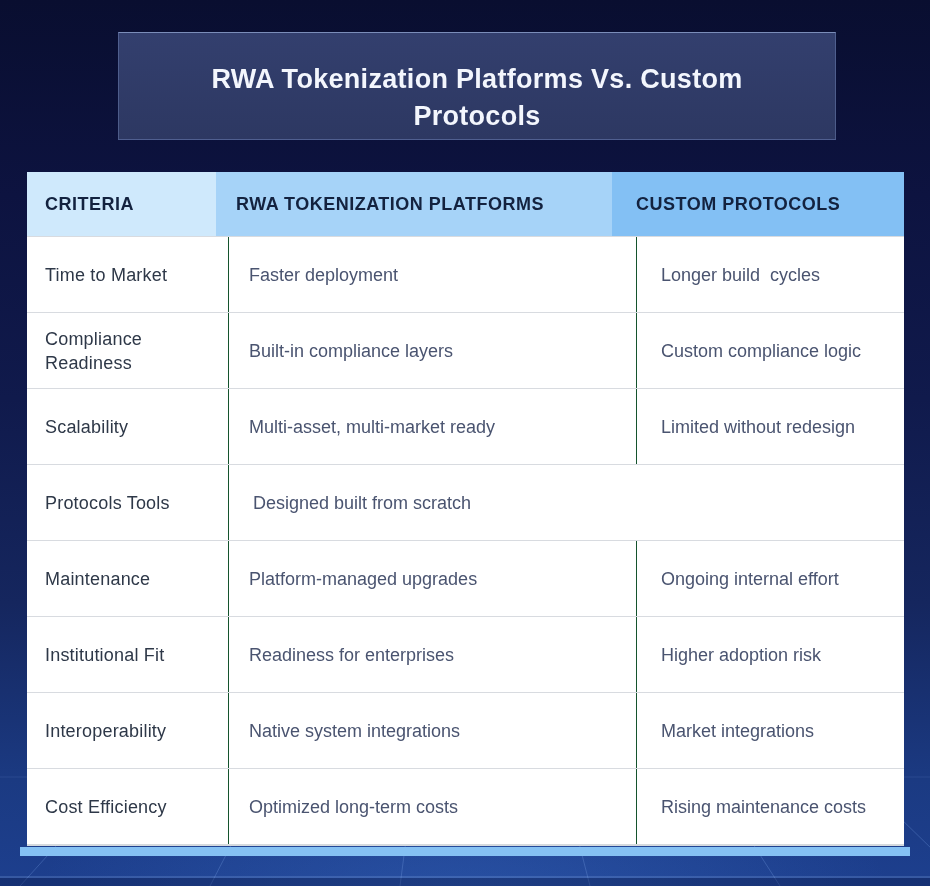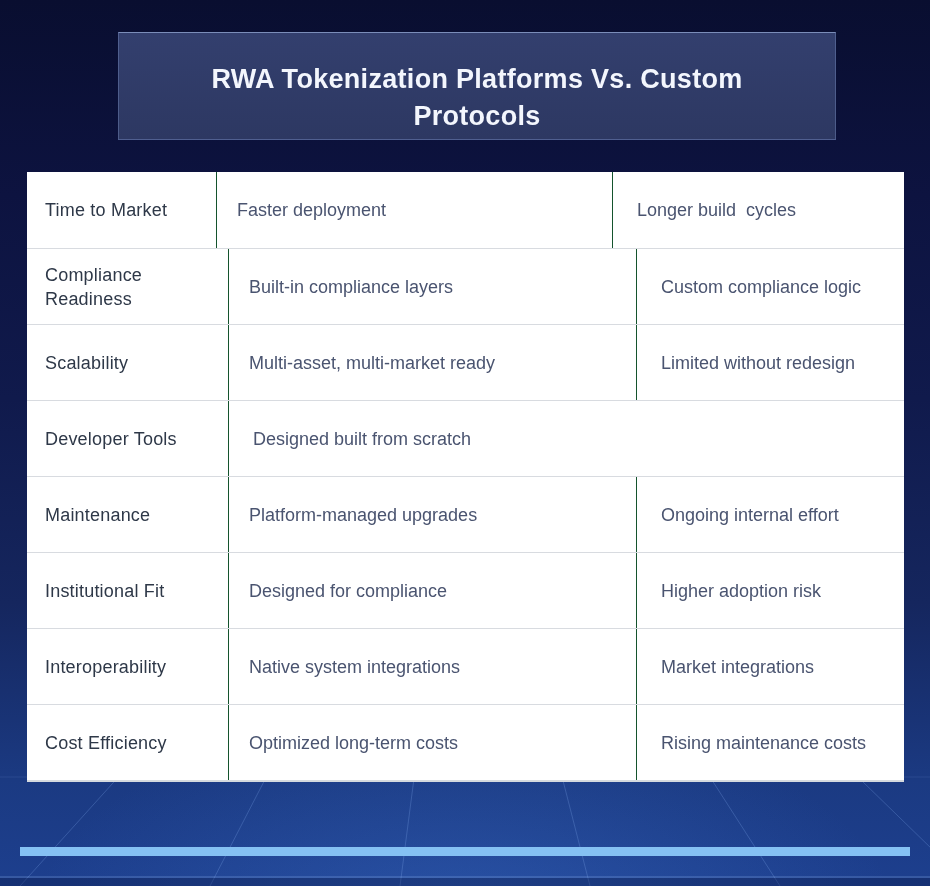--- a/index.html
+++ b/index.html
@@ -127,53 +127,58 @@
     <line x1="0" y1="237" x2="930" y2="237" stroke="#9dc0f5" stroke-width="1" opacity="0.40"></line>
     <rect x="0" y="238" width="930" height="8" fill="#081237" opacity="0.30"></rect>
   </svg>
 
   <div class="title-box">
     <h1>RWA Tokenization Platforms Vs. Custom Protocols</h1>
   </div>
 
   <div class="table">
 
+    <div class="cols thead">
+      <div class="th th-1">CRITERIA</div>
+      <div class="th th-2">RWA TOKENIZATION PLATFORMS</div>
+      <div class="th th-3">CUSTOM PROTOCOLS</div>
+    </div>
 
     <div class="cols trow">
       <div class="td c-crit">Time to Market</div>
       <div class="td c-val c-val2">Faster deployment</div>
       <div class="td c-val c-val3">Longer build  cycles</div>
     </div>
 
     <div class="cols trow">
       <div class="td c-crit">Compliance Readiness</div>
       <div class="td c-val c-val2">Built-in compliance layers</div>
       <div class="td c-val c-val3">Custom compliance logic</div>
     </div>
 
     <div class="cols trow">
       <div class="td c-crit">Scalability</div>
       <div class="td c-val c-val2">Multi-asset, multi-market ready</div>
       <div class="td c-val c-val3">Limited without redesign</div>
     </div>
 
     <div class="cols trow">
-      <div class="td c-crit">Developer Tools</div>
+      <div class="td c-crit">Protocols Tools</div>
       <div class="td c-val c-val3">Designed built from scratch</div>
     </div>
 
     <div class="cols trow">
       <div class="td c-crit">Maintenance</div>
       <div class="td c-val c-val2">Platform-managed upgrades</div>
       <div class="td c-val c-val3">Ongoing internal effort</div>
     </div>
 
     <div class="cols trow">
       <div class="td c-crit">Institutional Fit</div>
-      <div class="td c-val c-val2">Designed for compliance</div>
+      <div class="td c-val c-val2">Readiness for enterprises</div>
       <div class="td c-val c-val3">Higher adoption risk</div>
     </div>
 
     <div class="cols trow">
       <div class="td c-crit">Interoperability</div>
       <div class="td c-val c-val2">Native system integrations</div>
       <div class="td c-val c-val3">Market integrations</div>
     </div>
 
     <div class="cols trow">

